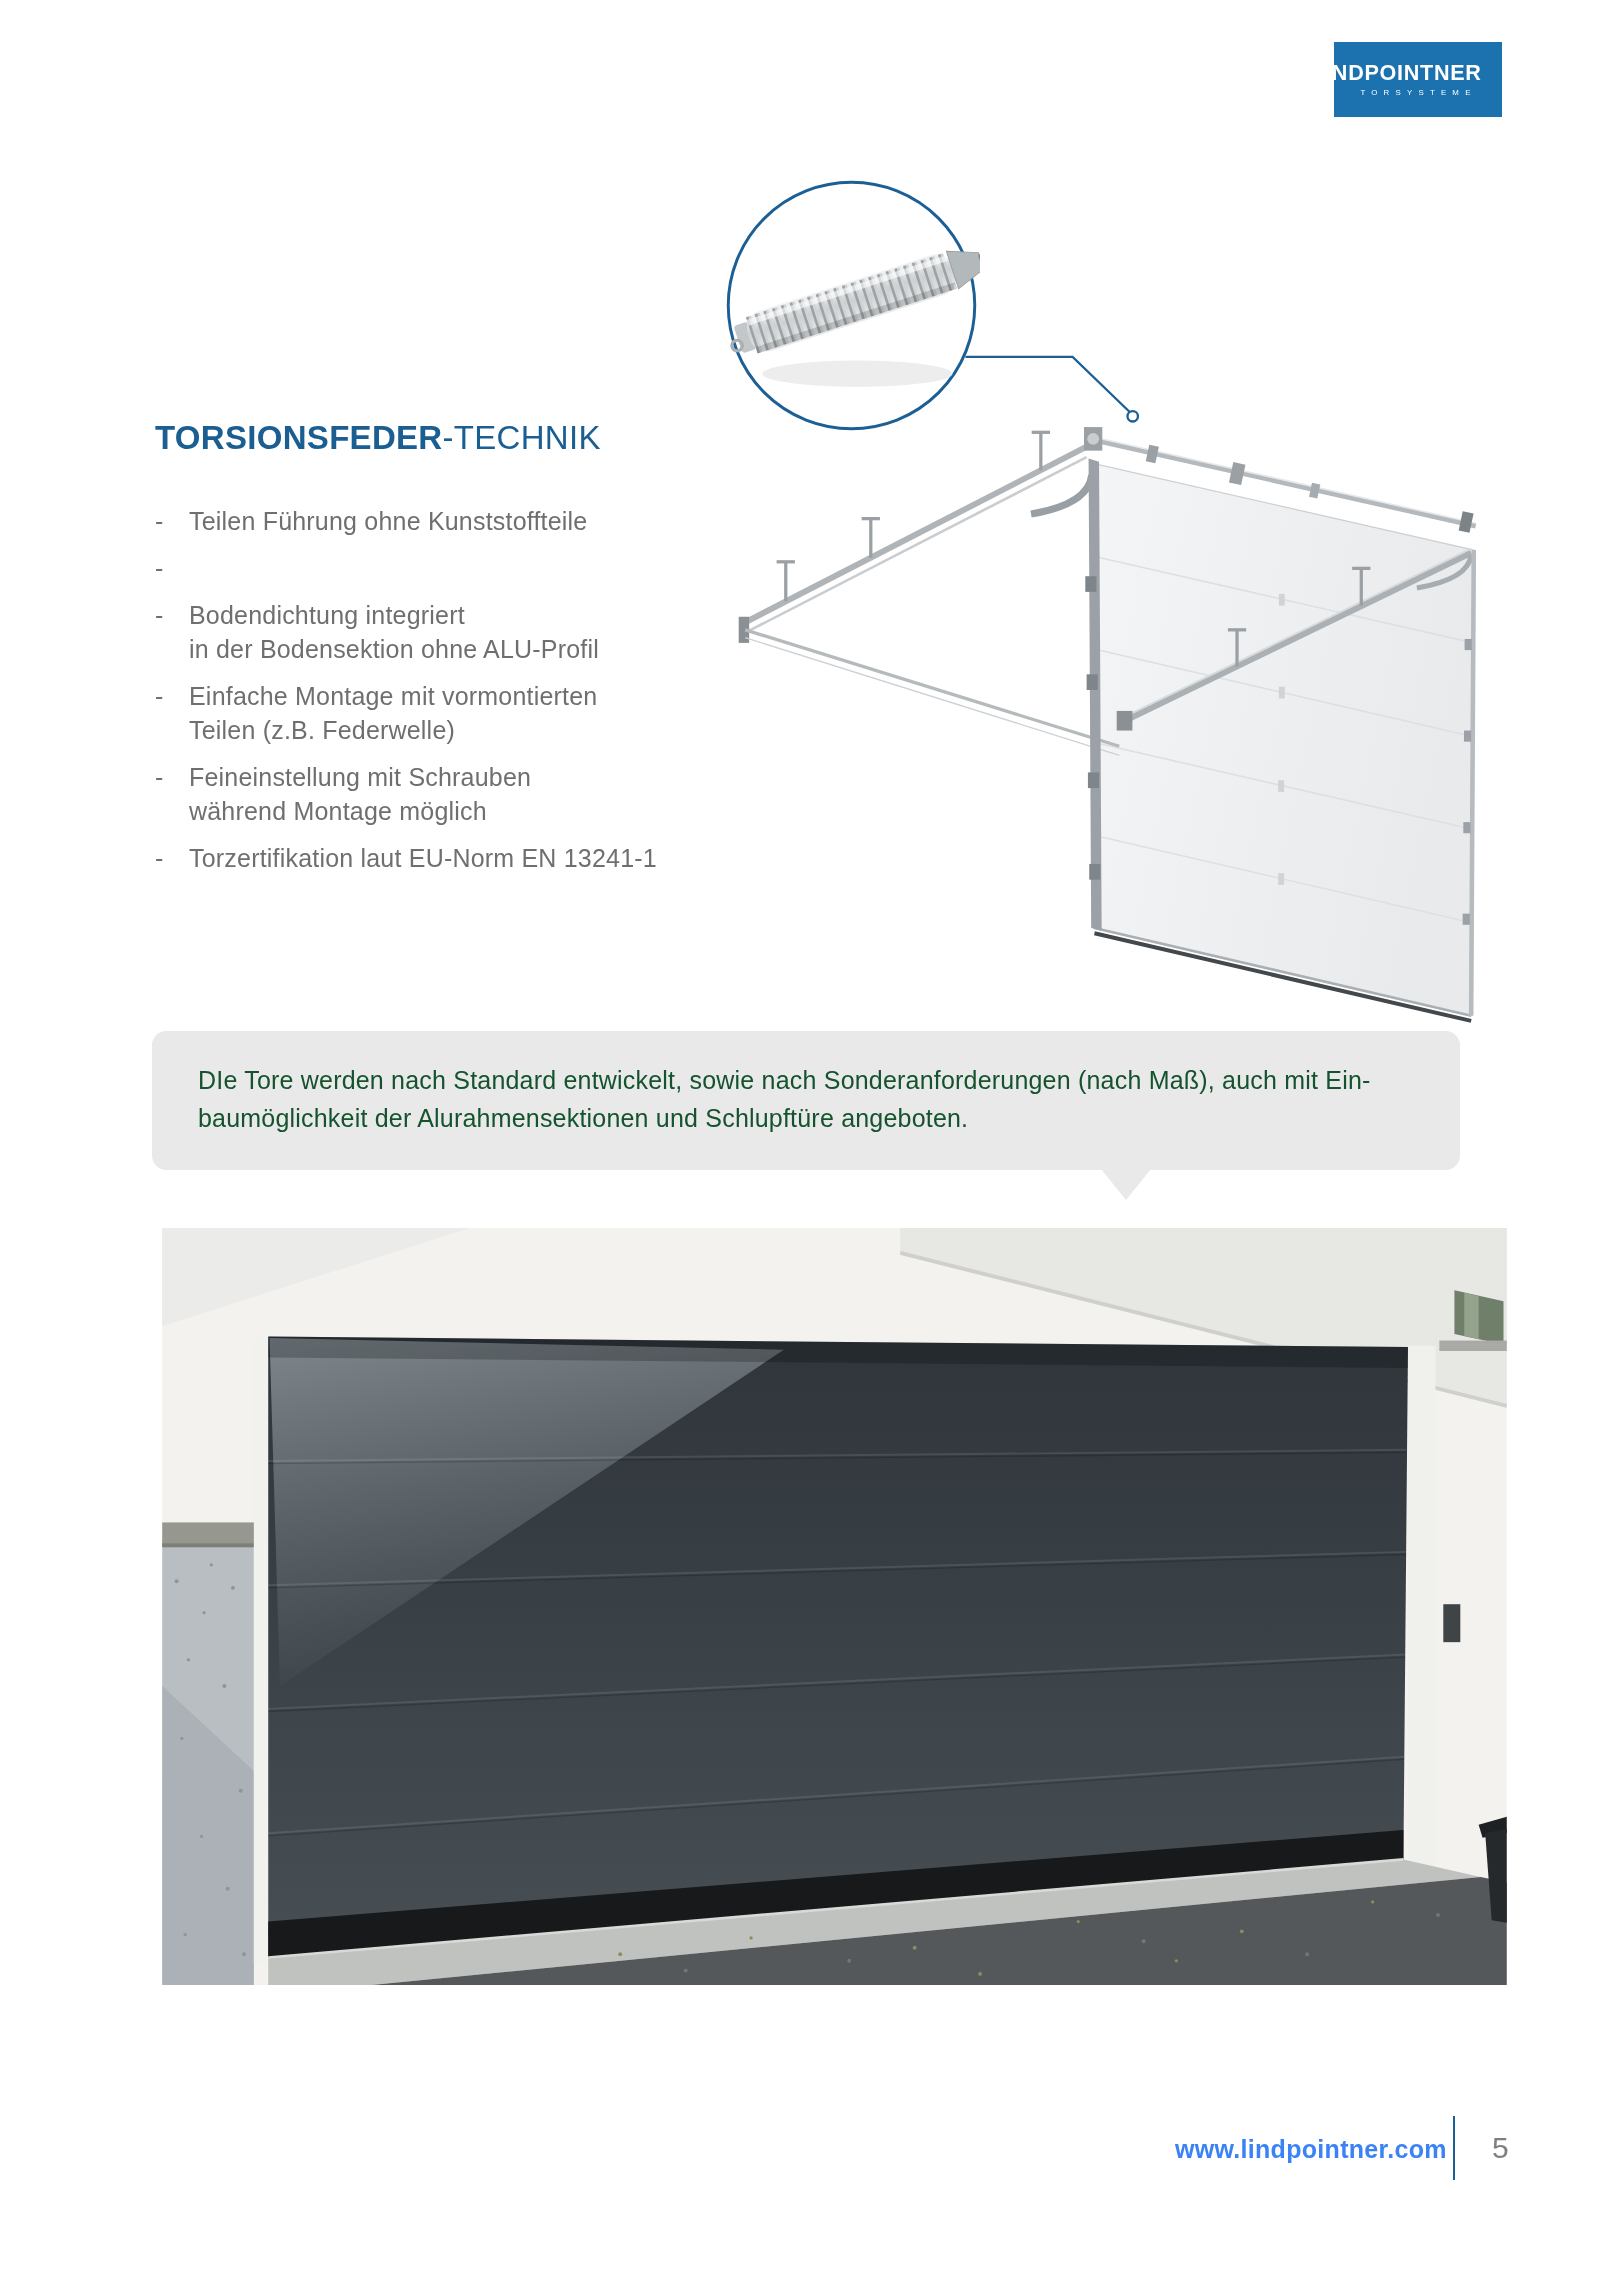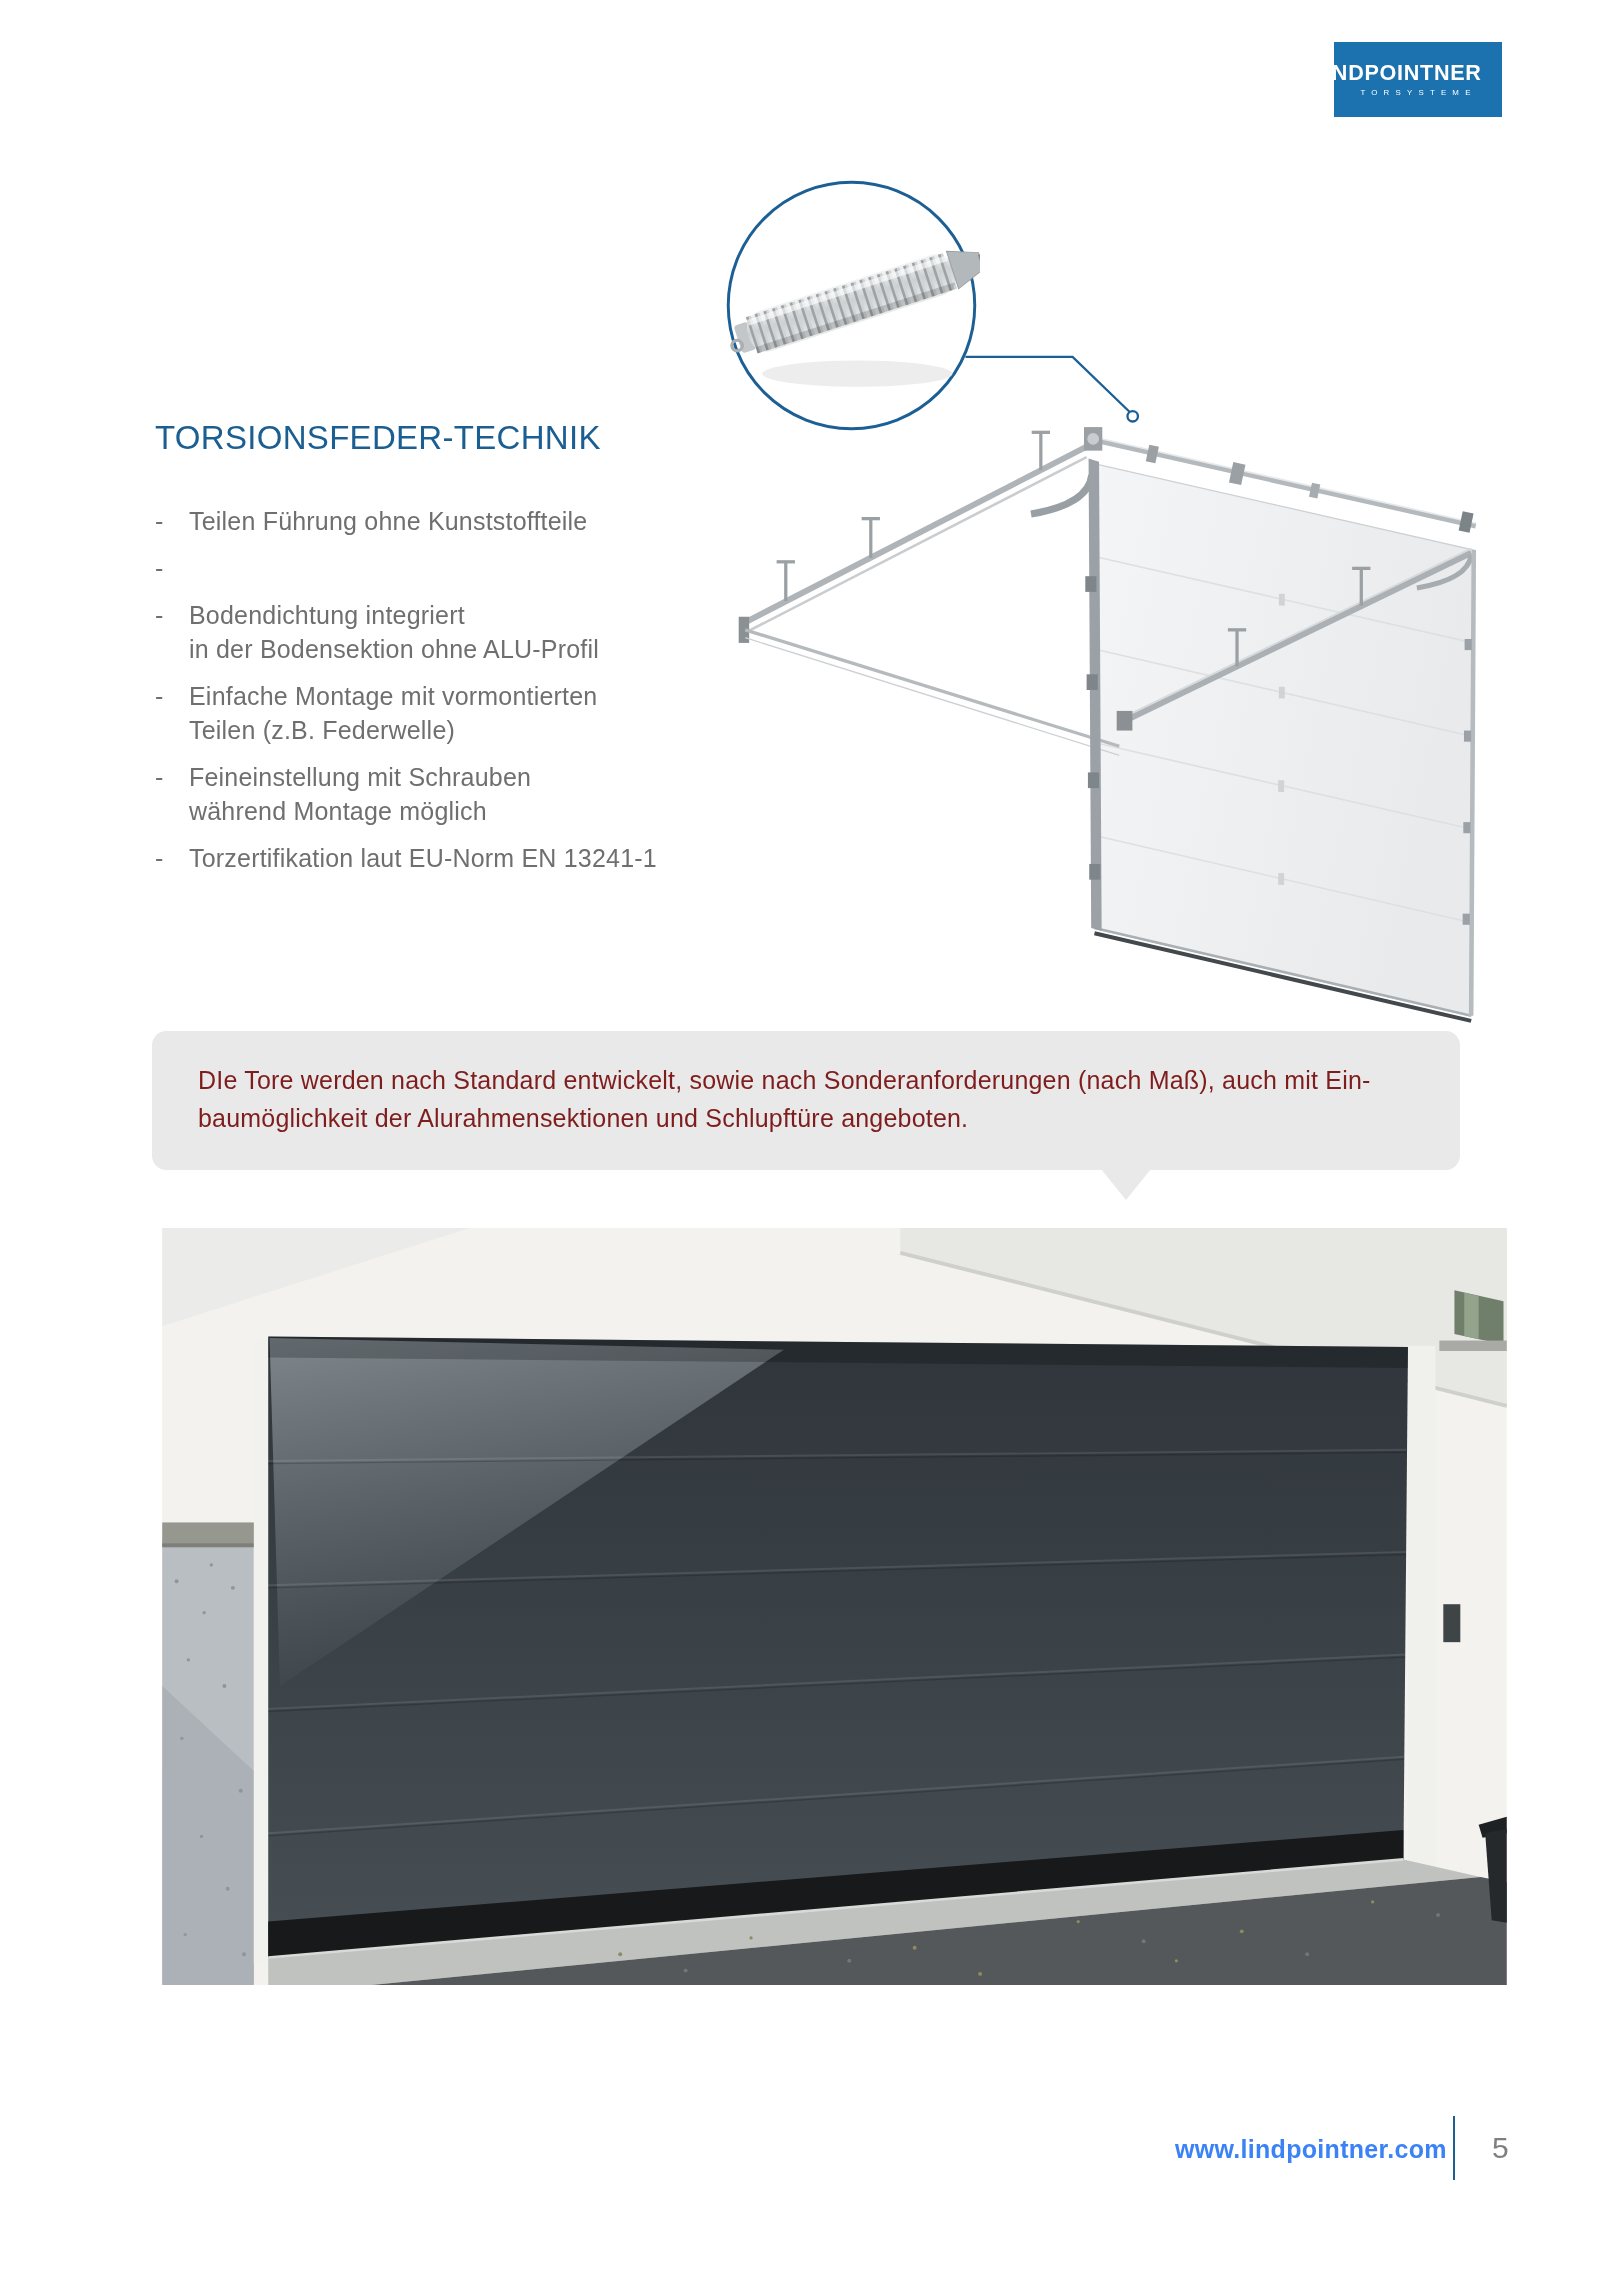--- a/index.html
+++ b/index.html
@@ -13,35 +13,35 @@
     background:#1b72ae;display:flex;flex-direction:column;align-items:center;justify-content:center;
   }
   .logo-brand-row{display:flex;align-items:flex-start;color:#ffffff;gap:36px;}
   .logo-brand{font-size:21.6px;font-weight:800;letter-spacing:0.7px;line-height:22px;}
   .logo-reg{font-size:7.9px;line-height:7.9px;margin-left:1.3px;margin-top:-1.3px;}
   .logo-tagline{color:#ffffff;font-size:7.9px;letter-spacing:6.2px;margin-top:3.9px;margin-left:1px;}
   
   .page-title{
     position:absolute;left:155px;top:419px;font-size:33px;line-height:38px;color:#1b5e92;letter-spacing:0.3px;
   }
-  .page-title .t-bold{font-weight:400;}
+  .page-title .t-bold{font-weight:700;}
   .page-title .t-light{font-weight:300;}
   
   .feature-list{position:absolute;left:155px;top:504px;width:589px;}
   .feature-item{display:flex;margin-bottom:13px;}
   .bullet-dash{width:34px;flex:0 0 34px;font-size:25px;line-height:34px;color:#6f6f6f;}
   .bullet-text{font-size:25px;line-height:34px;color:#6f6f6f;letter-spacing:0.2px;white-space:pre-line;}
   
   .info-box{
     position:absolute;left:152px;top:1031px;width:1308px;height:139px;
     background:#e9e9e9;border-radius:14.4px;
   }
   .info-box-text{
     position:absolute;left:46px;top:30px;width:1230px;
-    font-size:25px;line-height:38px;color:#7f1d1d;letter-spacing:0.2px;white-space:pre-line;
+    font-size:25px;line-height:38px;color:#14532d;letter-spacing:0.2px;white-space:pre-line;
   }
   .info-box-tail{
     position:absolute;left:1101px;top:1169px;width:0;height:0;
     border-left:25px solid transparent;border-right:25px solid transparent;border-top:31px solid #e9e9e9;
   }
   
   .spring-callout{position:absolute;left:723px;top:177px;width:257px;height:257px;}
   .leader-line{position:absolute;left:955px;top:347px;width:196px;height:85px;}
   .door-illustration{position:absolute;left:733px;top:380px;width:753px;height:654px;}
   .garage-photo{position:absolute;left:162px;top:1228px;width:1345px;height:757px;}

